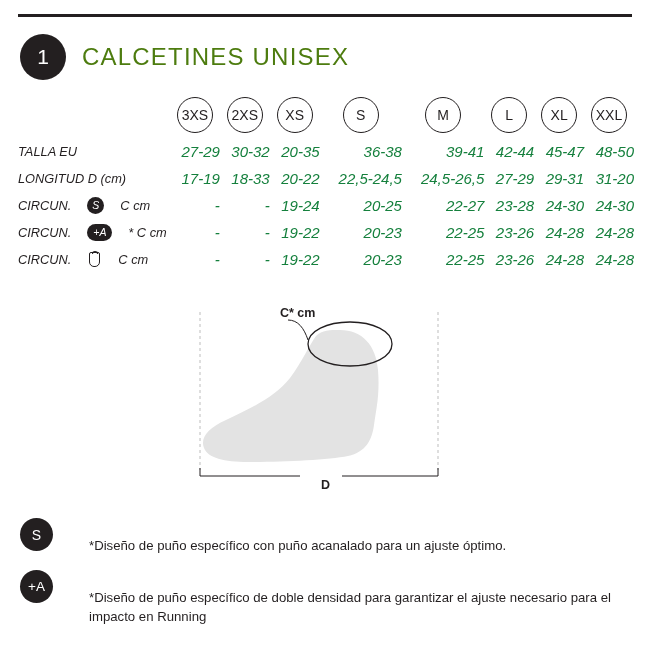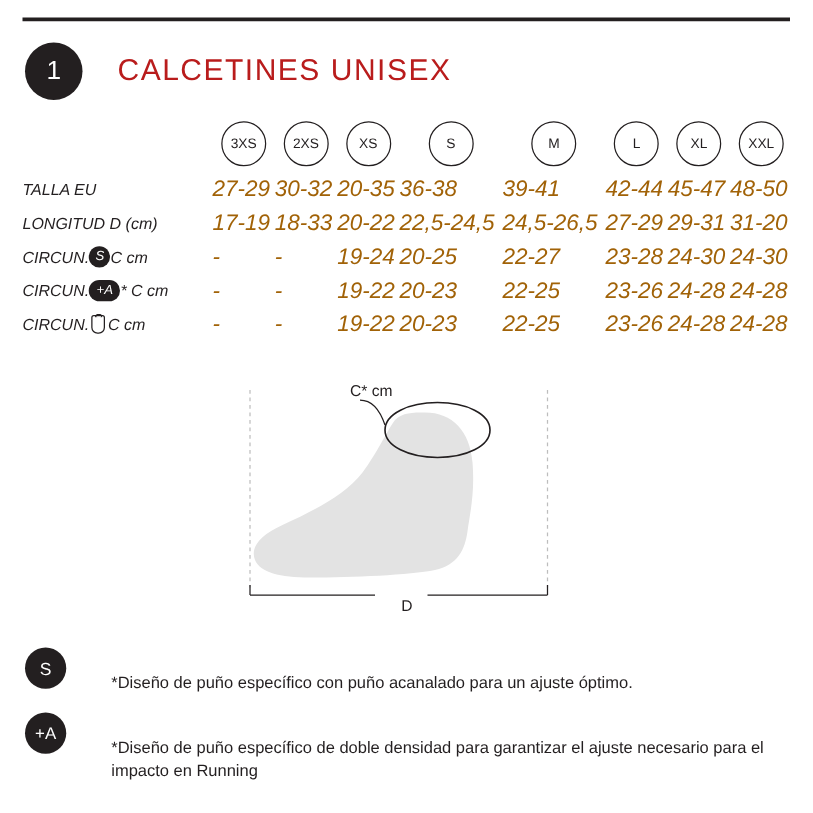--- a/index.html
+++ b/index.html
@@ -43,25 +43,25 @@
     border-radius: 50%;
     background: #231f20;
     color: #ffffff;
     font-size: 21px;
     display: flex;
     align-items: center;
     justify-content: center;
     font-family: "Liberation Sans", sans-serif;
   }
   .header-title {
-    margin-left: 28px;
+    margin-left: 16px;
     font-size: 24px;
     letter-spacing: 1.2px;
     font-weight: 400;
-    color: #b91c1c;
+    color: #4d7c0f;
   }
   
   .table-wrap {
     position: absolute;
     left: 18px;
     top: 92px;
     width: 616px;
   }
   table.size-table {
     border-collapse: collapse;
@@ -74,48 +74,48 @@
     vertical-align: middle;
   }
   .row-label {
     text-align: left;
     width: 152px;
     font-size: 12.8px;
     white-space: nowrap;
     padding-left: 2px;
   }
   .val-cell {
-    text-align: left;
-    font-size: 18px;
-    color: #a16207;
+    text-align: right;
+    font-size: 15px;
+    color: #15803d;
   }
   .head-cell {
     text-align: center;
     height: 46px;
   }
   .circle-head {
     display: inline-flex;
     align-items: center;
     justify-content: center;
     width: 36px;
     height: 36px;
     border: 1.3px solid #231f20;
     border-radius: 50%;
-    font-size: 11px;
+    font-size: 14px;
     box-sizing: border-box;
   }
   .data-row td {
     height: 27px;
     font-style: italic;
   }
   
   .lbl-flex {
     display: flex;
     align-items: center;
-    gap: 0;
+    gap: 16px;
     white-space: nowrap;
   }
   .mini-badge {
     display: inline-flex;
     align-items: center;
     justify-content: center;
     background: #231f20;
     color: #ffffff;
     border-radius: 50%;
     width: 17px;
@@ -153,20 +153,21 @@
     border-radius: 3px 3px 0 0;
     box-sizing: border-box;
   }
   
   .diagram {
     position: absolute;
     left: 190px;
     top: 300px;
     width: 280px;
     height: 210px;
+    font-weight: bold;
   }
   .diagram svg { display: block; }
   .clabel {
     position: absolute;
     left: 90px;
     top: 6px;
     font-size: 12.5px;
   }
   .dlabel {
     position: absolute;

